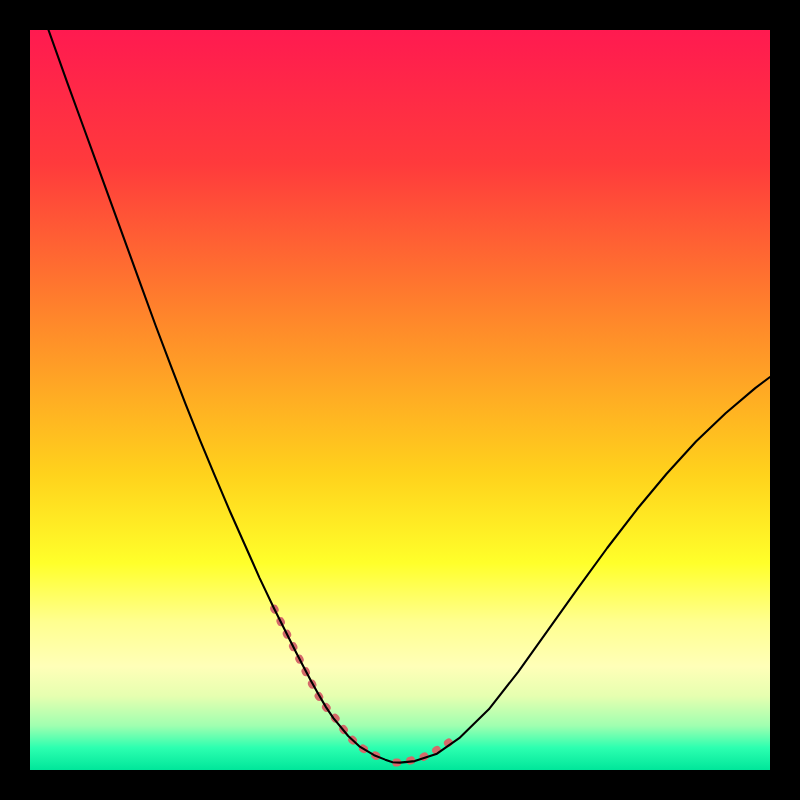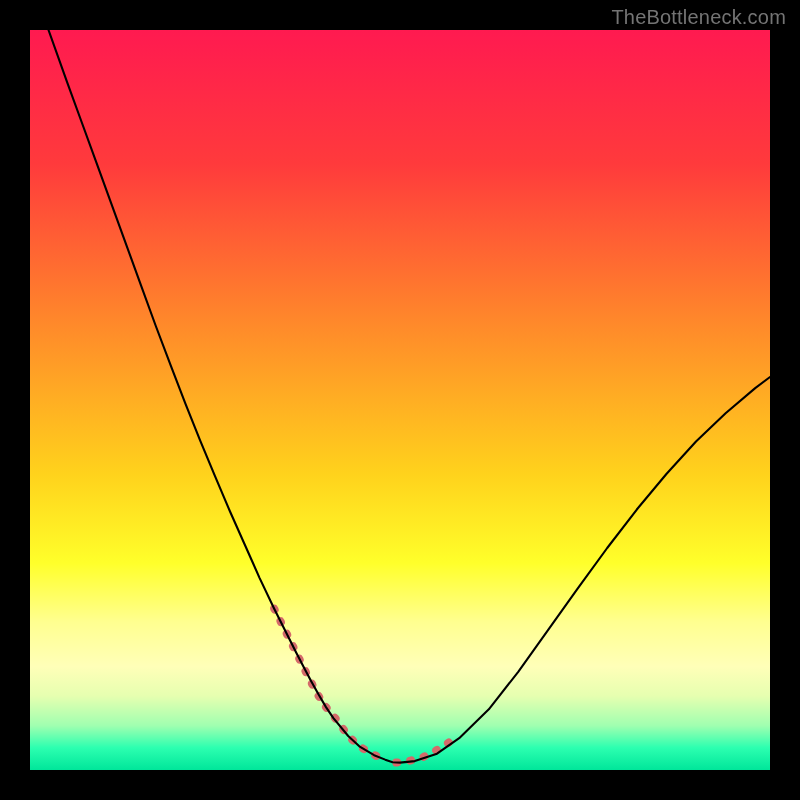--- a/index.html
+++ b/index.html
@@ -37,21 +37,20 @@
     letter-spacing: 0.2px;
   }
   svg {
     display: block;
   }
 </style>
 </head>
 <body>
 
 <div class="frame">
-  <div class="watermark">TheBottleneck.com</div>
 
   <div class="plot-area">
     <svg id="chart-svg" width="740" height="740" viewBox="0 0 740 740">
       <defs>
         <linearGradient id="bg-grad" x1="0" y1="0" x2="0" y2="1">
             <stop offset="0%" stop-color="#ff1a50"></stop>
             <stop offset="18%" stop-color="#ff3a3c"></stop>
             <stop offset="40%" stop-color="#ff8a2a"></stop>
             <stop offset="60%" stop-color="#ffd21c"></stop>
             <stop offset="72%" stop-color="#ffff2a"></stop>

